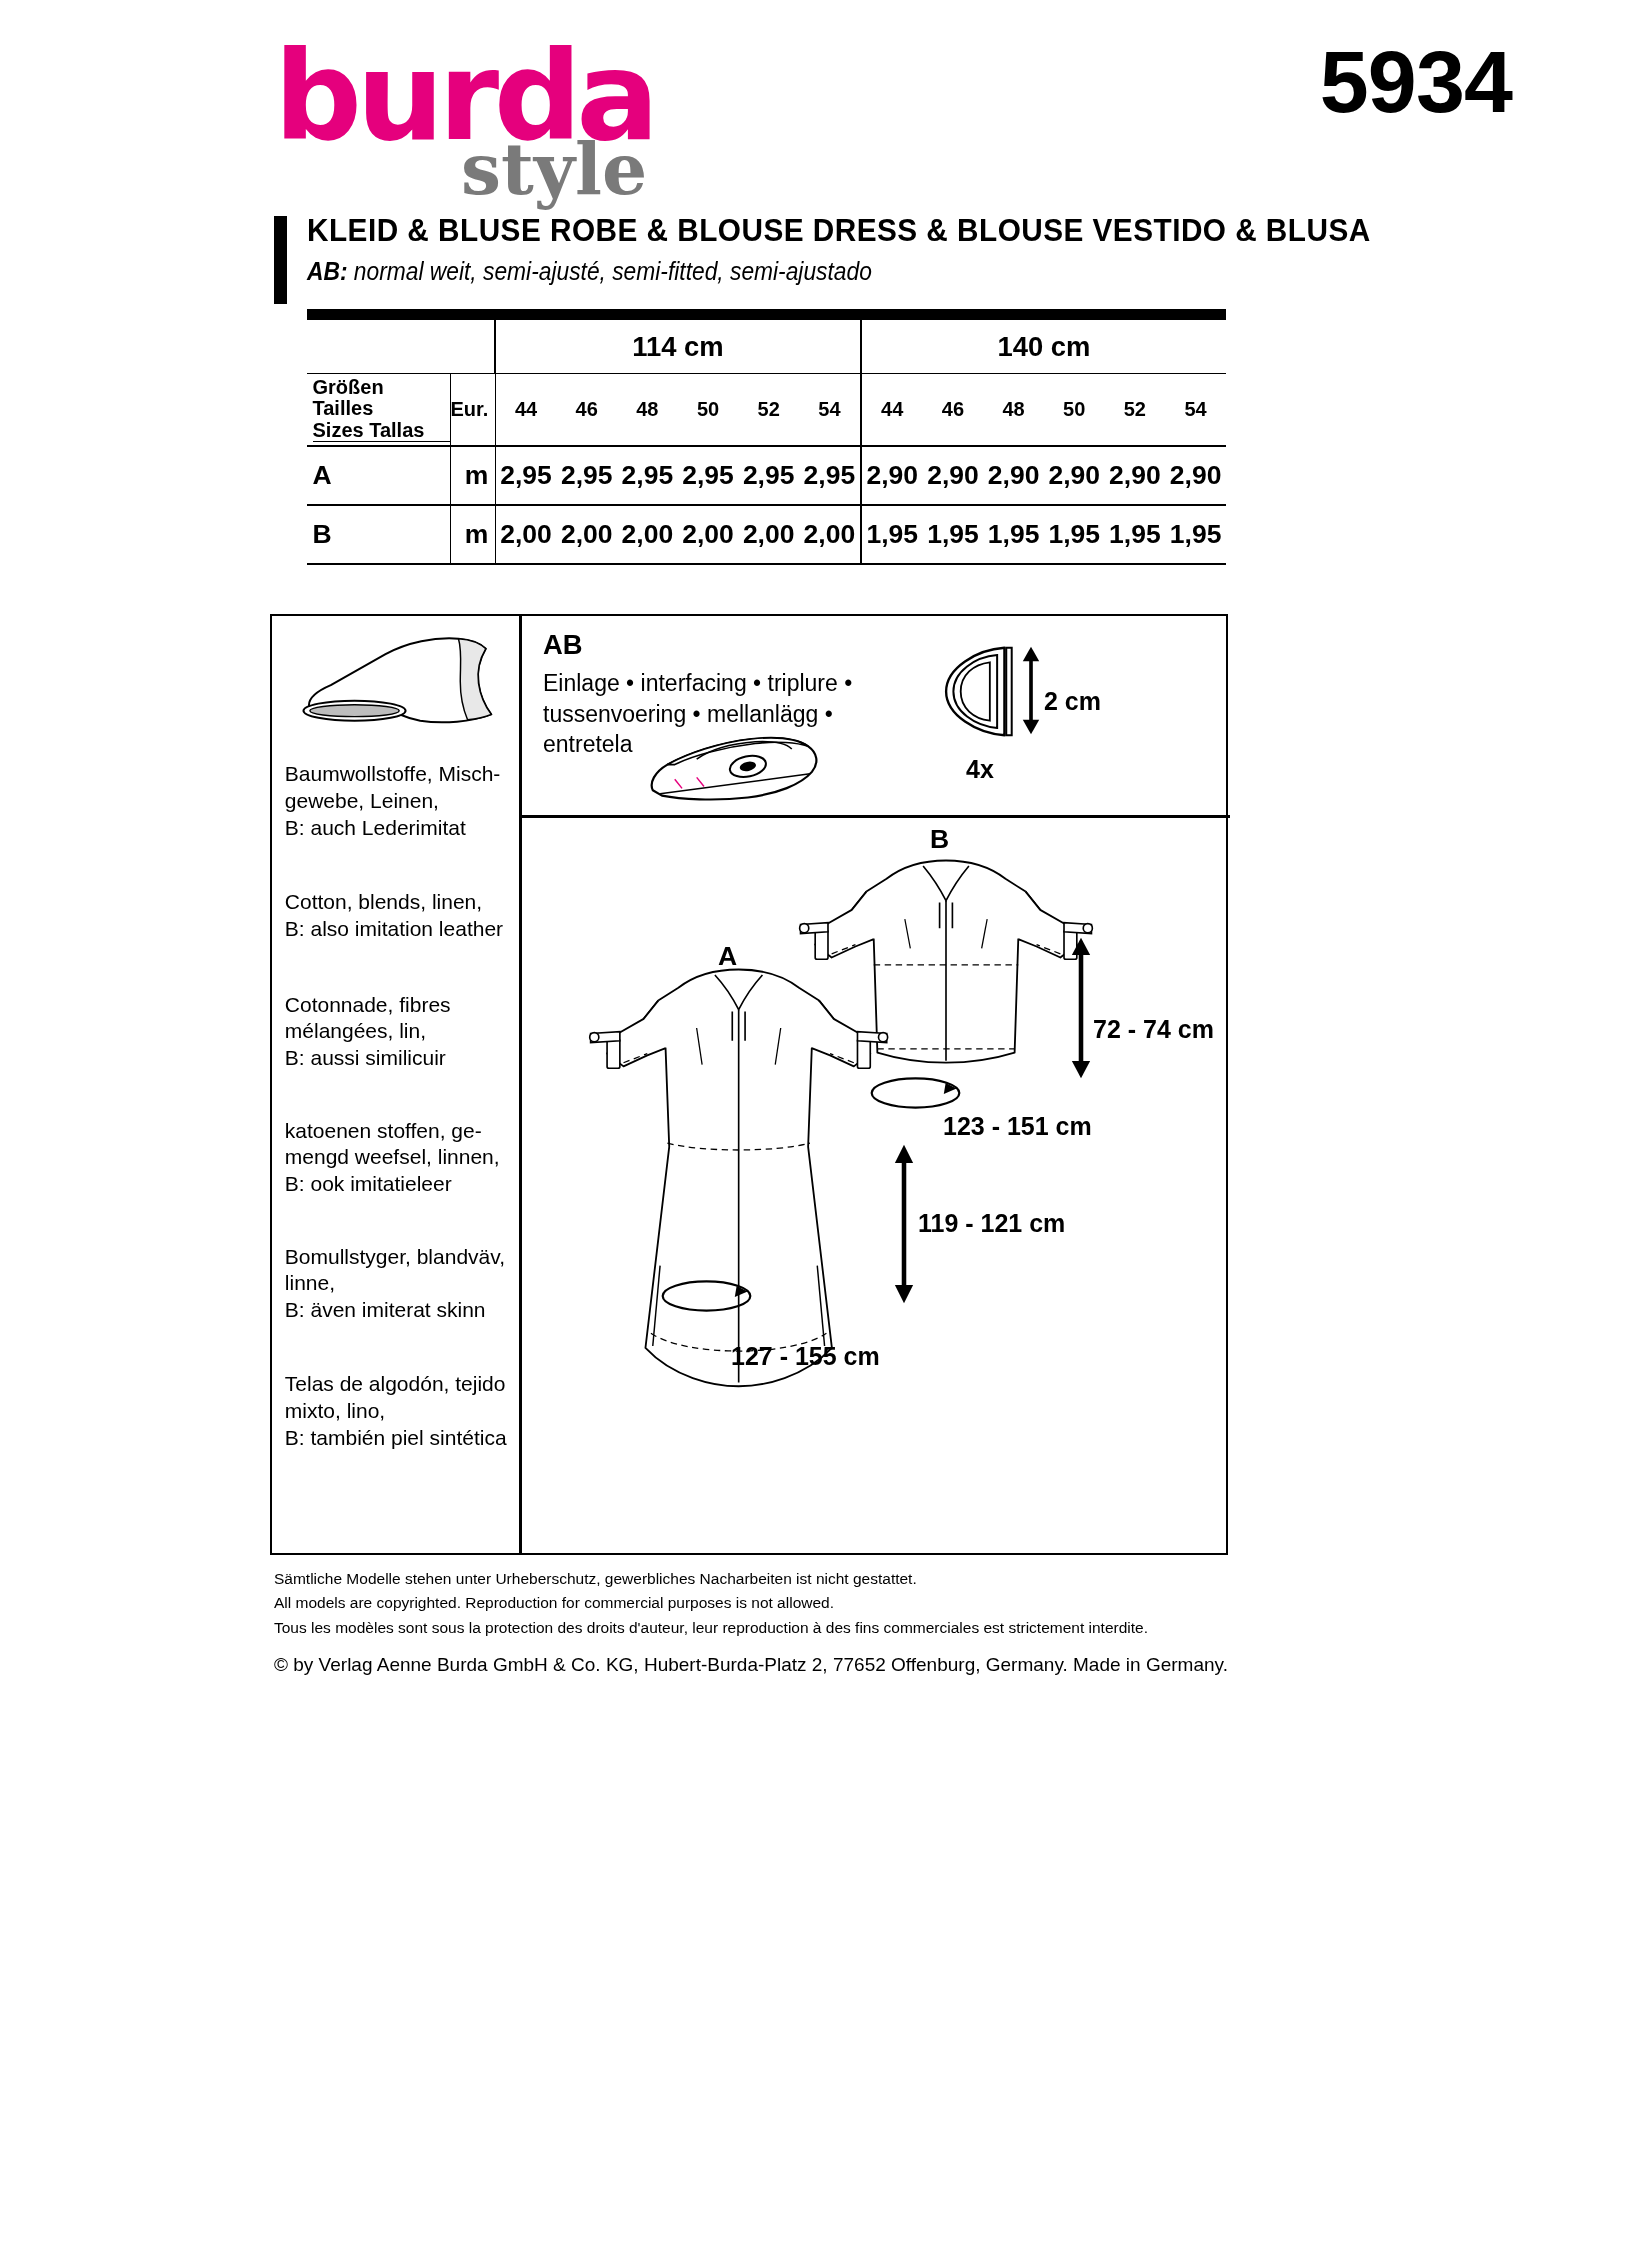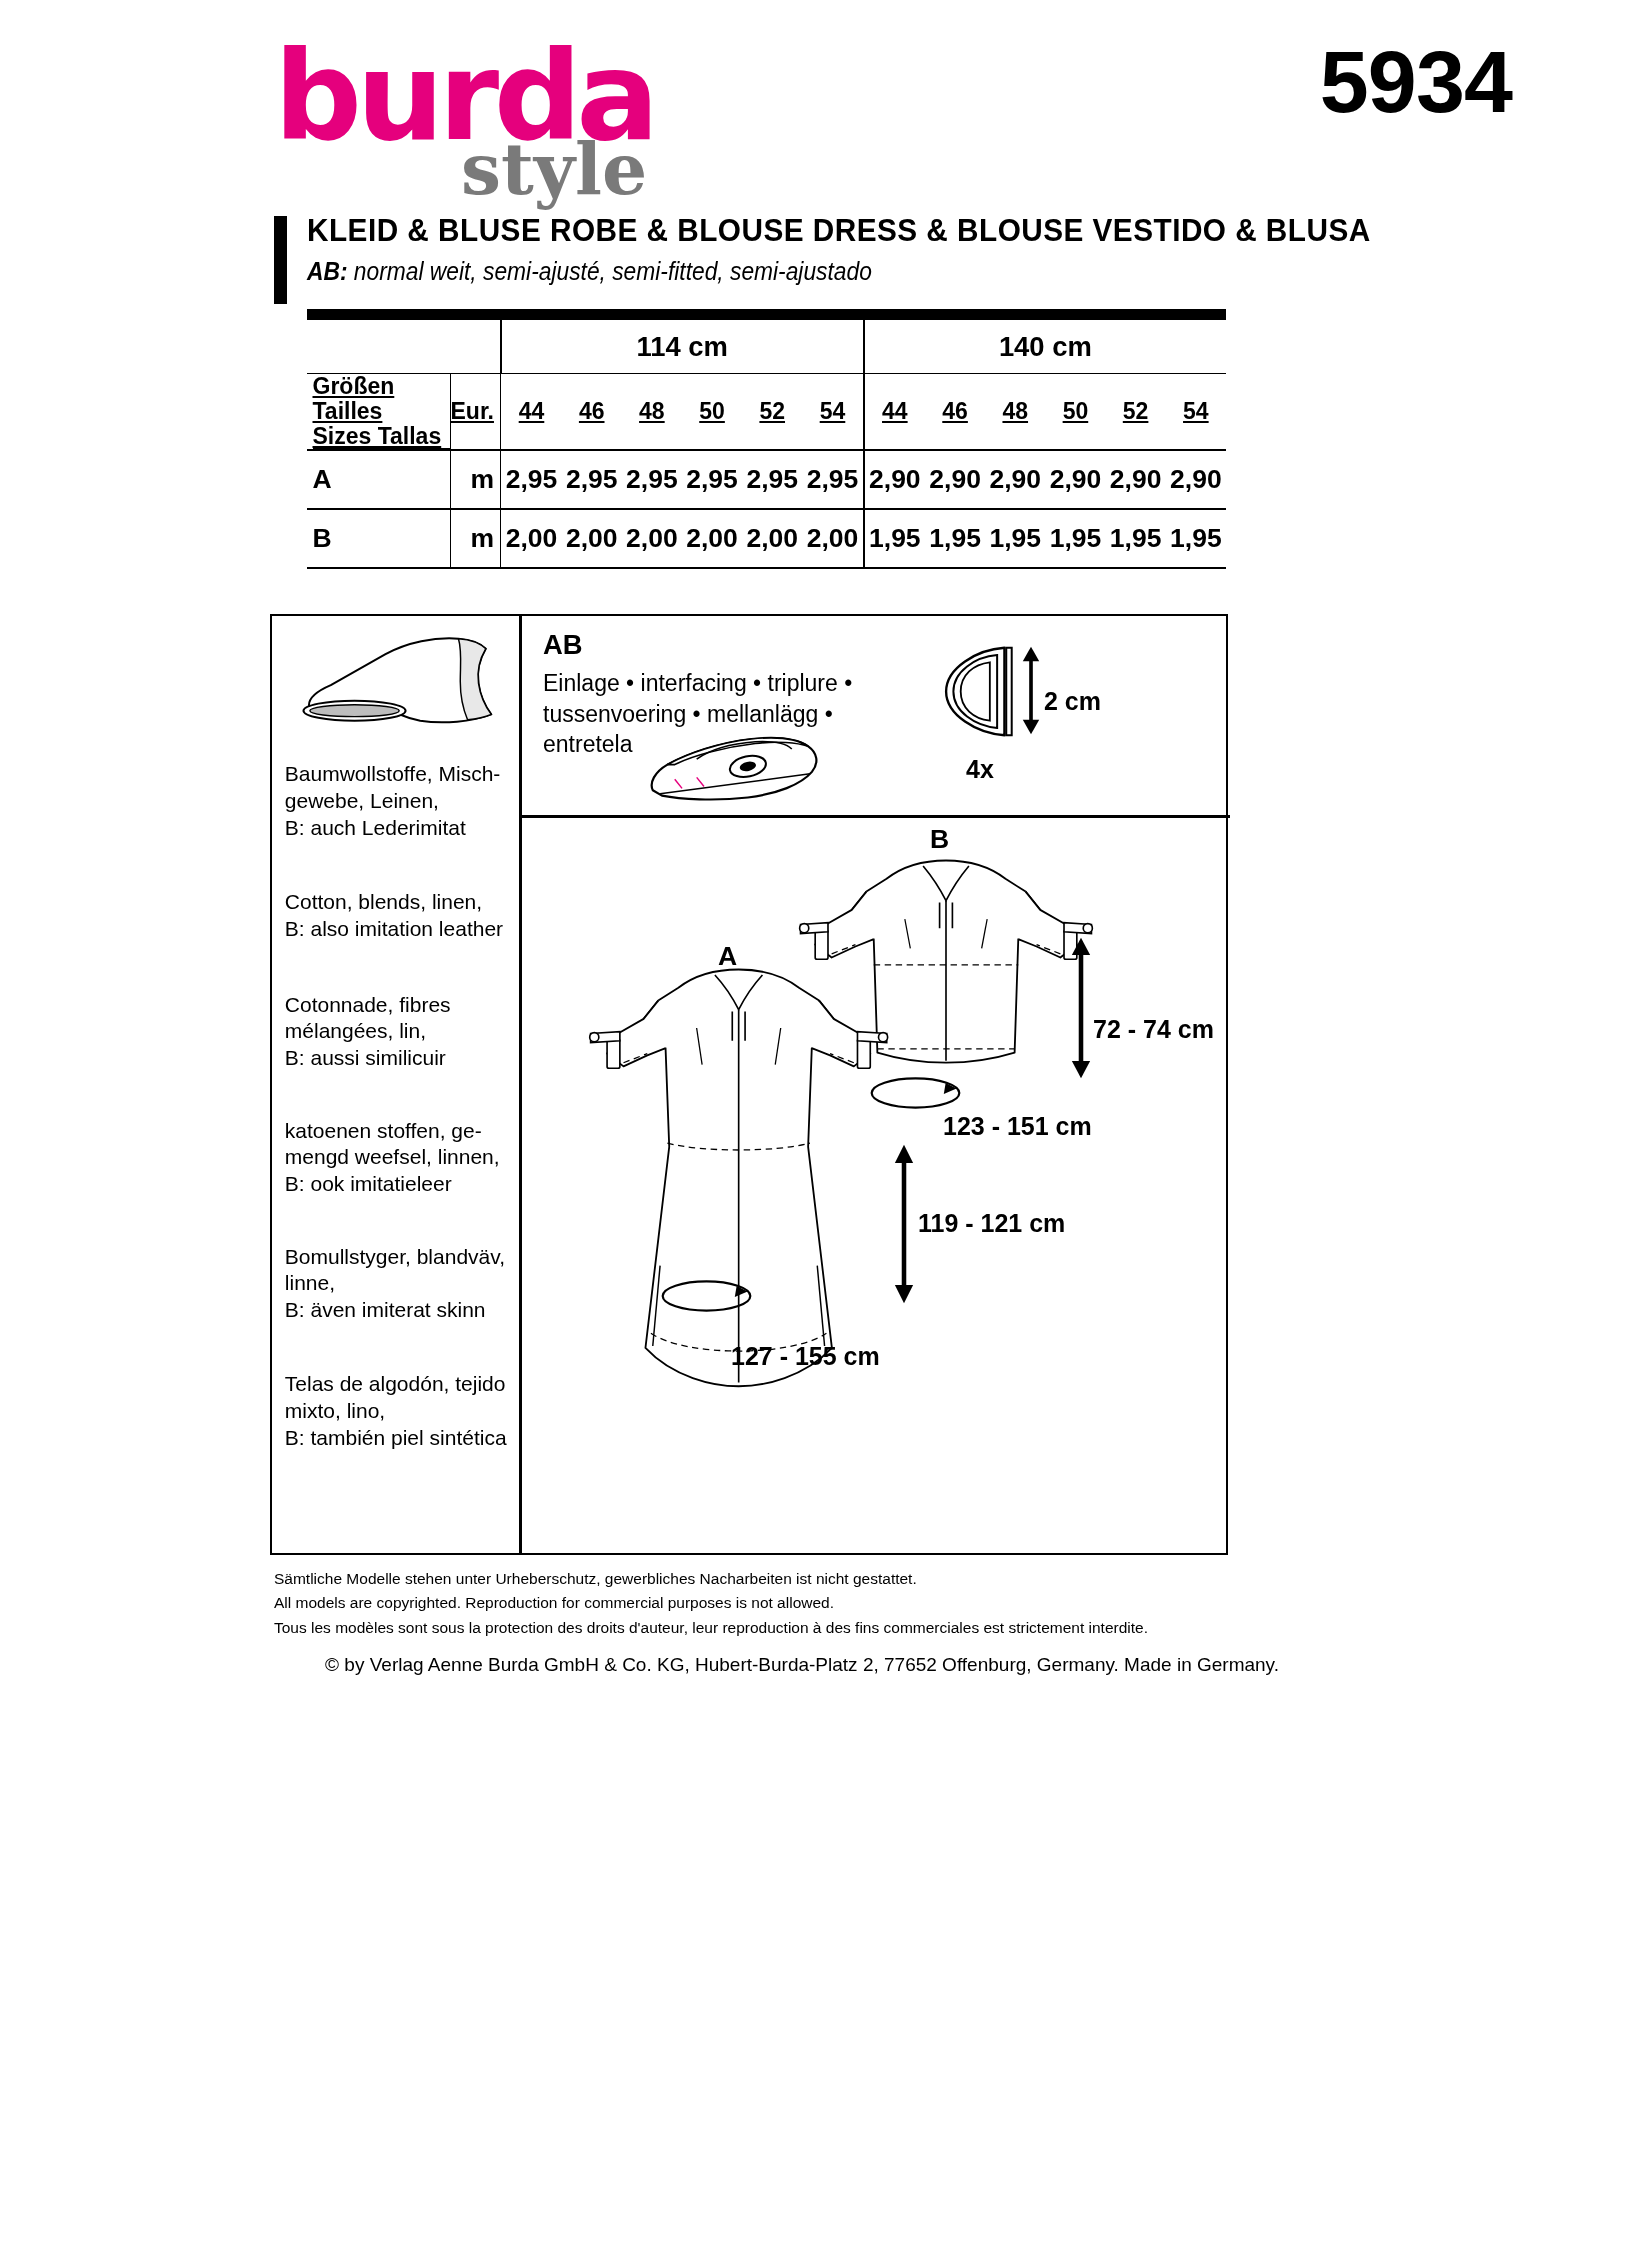--- a/index.html
+++ b/index.html
@@ -123,23 +123,22 @@
     height: 11px;
     border: none;
   }
   .rowwidth td {
     height: 53px;
     font-size: 27.4px;
     border-bottom: 1.8px solid #000;
   }
   .rowsizes td {
     height: 71px;
-    font-size: 23px;
+    font-size: 20px;
     border-bottom: 2.7px solid #000;
-    text-decoration: underline;
   }
   .rowdata td {
     height: 57px;
     font-size: 26.5px;
     border-bottom: 2.7px solid #000;
   }
   .rowdata.last td { border-bottom: 2.7px solid #000; }
   .c-label {
     text-align: left !important;
     padding-left: 5.5px !important;
@@ -288,21 +287,20 @@
     position: absolute;
     left: 274px;
     top: 1567px;
     width: 1005px;
     font-size: 15.5px;
     line-height: 1.58;
   }
   .footer .copy {
     margin-top: 9.1px;
     font-size: 19px;
-    text-align: right;
   }
 </style>
 </head>
 <body>
 
 <div class="page">
 
   <div class="brand">
     <div class="brand-burda">burda</div>
     <div class="brand-style">style</div>

